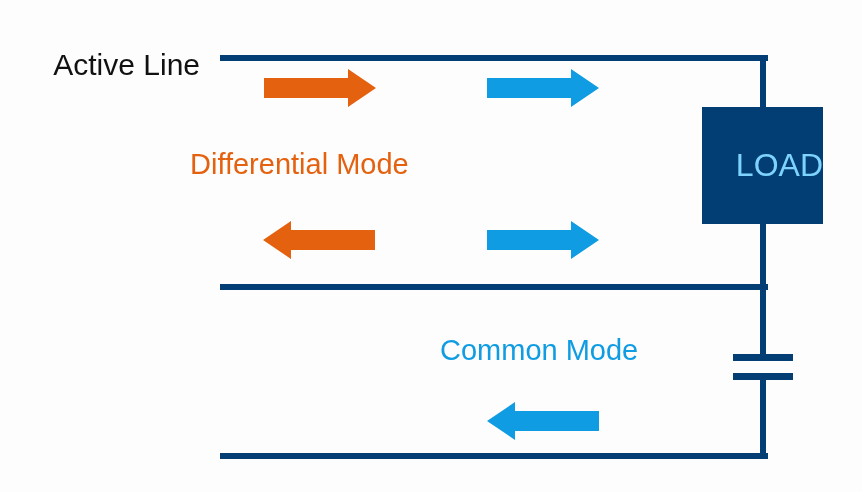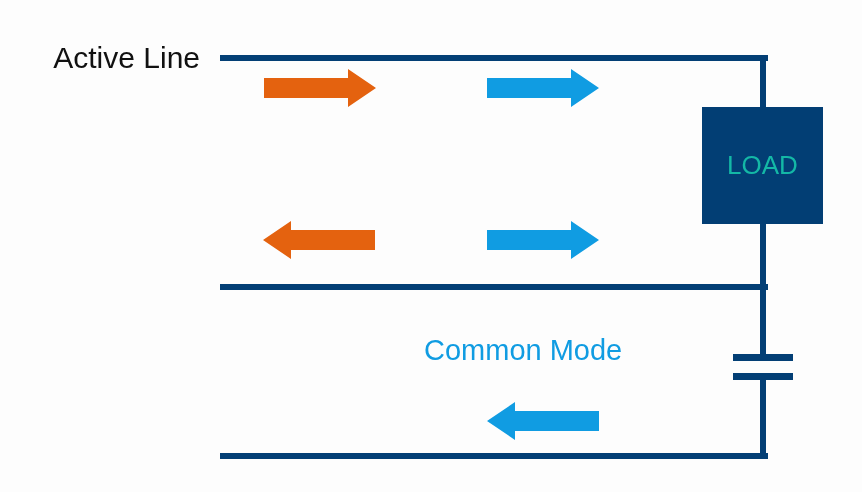--- a/index.html
+++ b/index.html
@@ -17,58 +17,60 @@
   }
   .label {
     position: absolute;
     white-space: nowrap;
     line-height: 1;
   }
   .lbl-active, .lbl-neutral, .lbl-earth {
     color: #111111;
     font-size: 30px;
     text-align: right;
+    margin-top: 7px;
   }
   .lbl-diff {
     color: #E4620F;
     font-size: 29px;
   }
   .lbl-common {
     color: #109CE2;
     font-size: 29px;
   }
   .wire {
     position: absolute;
     background: #033F75;
   }
   .load-box {
     position: absolute;
     background: #023E74;
     display: flex;
     align-items: center;
-    justify-content: center;
-    color: #14b8a6;
-    font-size: 26px;
+    justify-content: flex-end;
+    color: #7dd3fc;
+    font-size: 32px;
   }
   .arrow {
     position: absolute;
   }
   .arrow svg { display: block; }
 </style>
 </head>
 <body>
 
 <div id="canvas">
 
   <div class="label lbl-active" style="left:48px; top:43px; width:152px;">Active Line</div>
 
 
 
+  <div class="label lbl-diff" style="left:190px; top:150px;">Differential Mode</div>
 
-  <div class="label lbl-common" style="left:424px; top:336px;">Common Mode</div>
+  <div class="label lbl-common" style="left:440px; top:336px;">Common Mode</div>
 
   <div class="wire" style="left:220px; top:55px; width:548px; height:6px;"></div>
 
   <div class="wire" style="left:760px; top:55px; width:6px; height:55px;"></div>
 
   <div class="wire" style="left:220px; top:284px; width:548px; height:6px;"></div>
 
   <div class="wire" style="left:760px; top:220px; width:6px; height:137px;"></div>
 
   <div class="wire" style="left:220px; top:453px; width:548px; height:6px;"></div>

